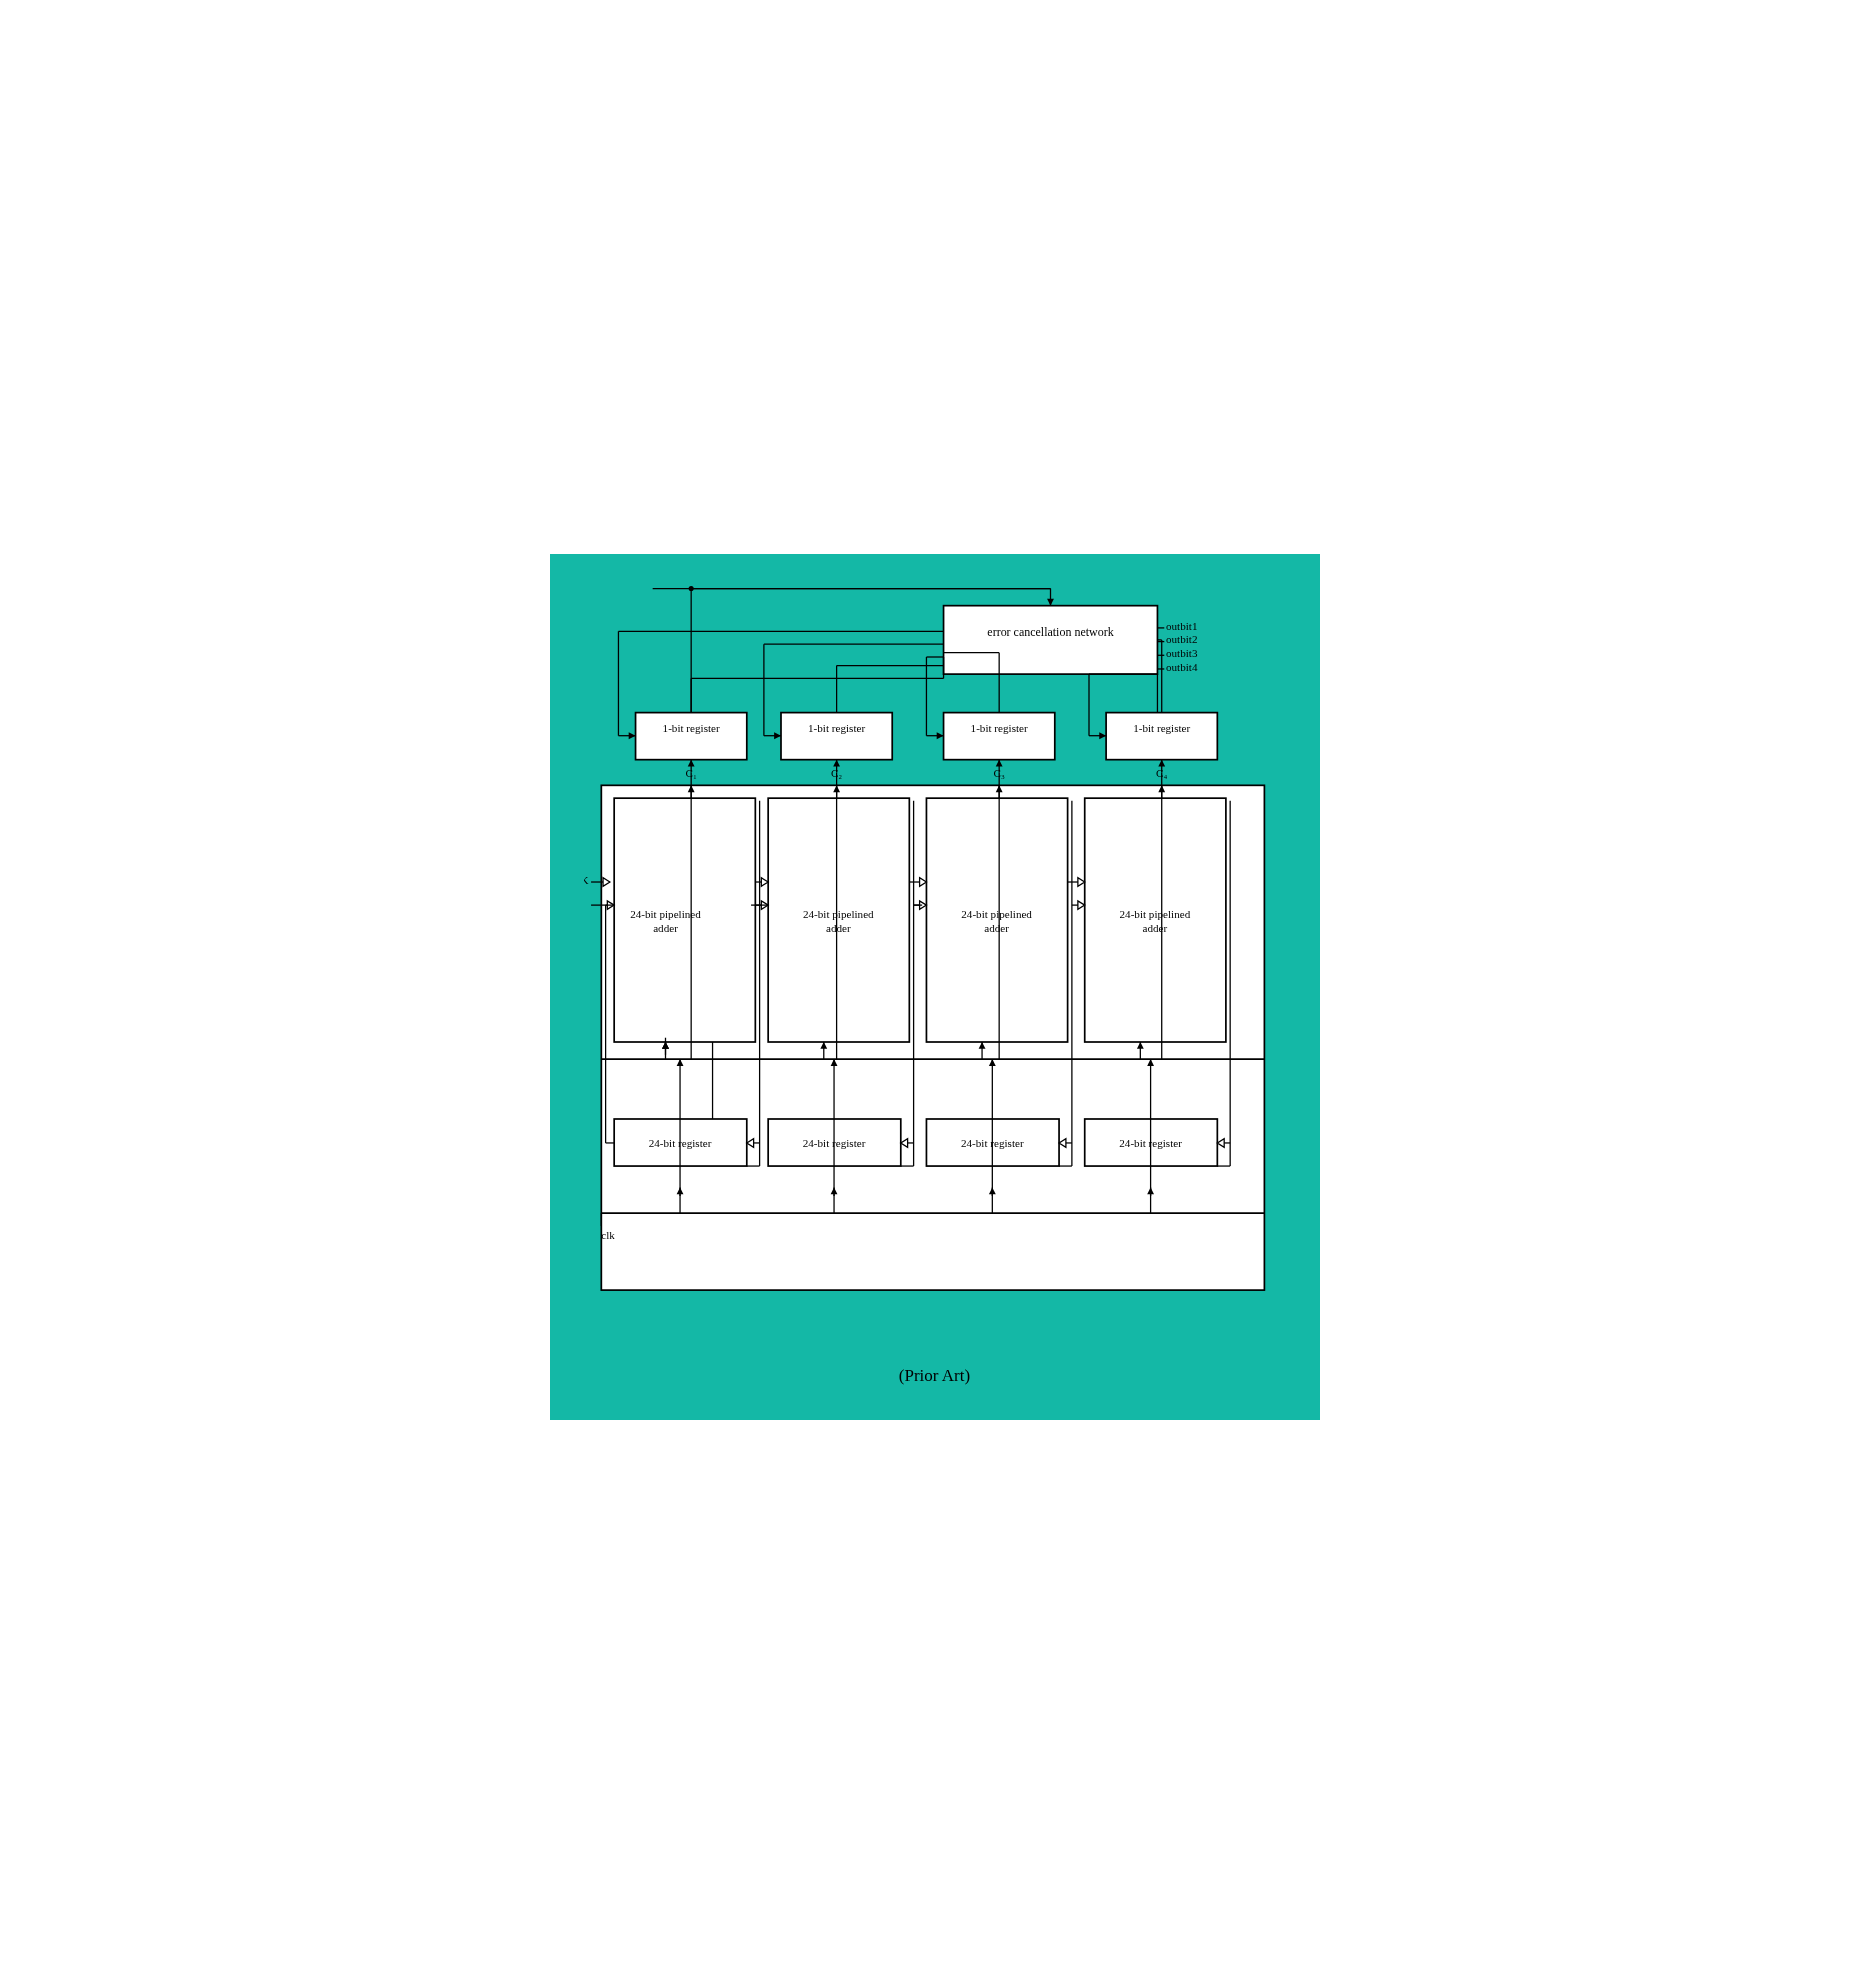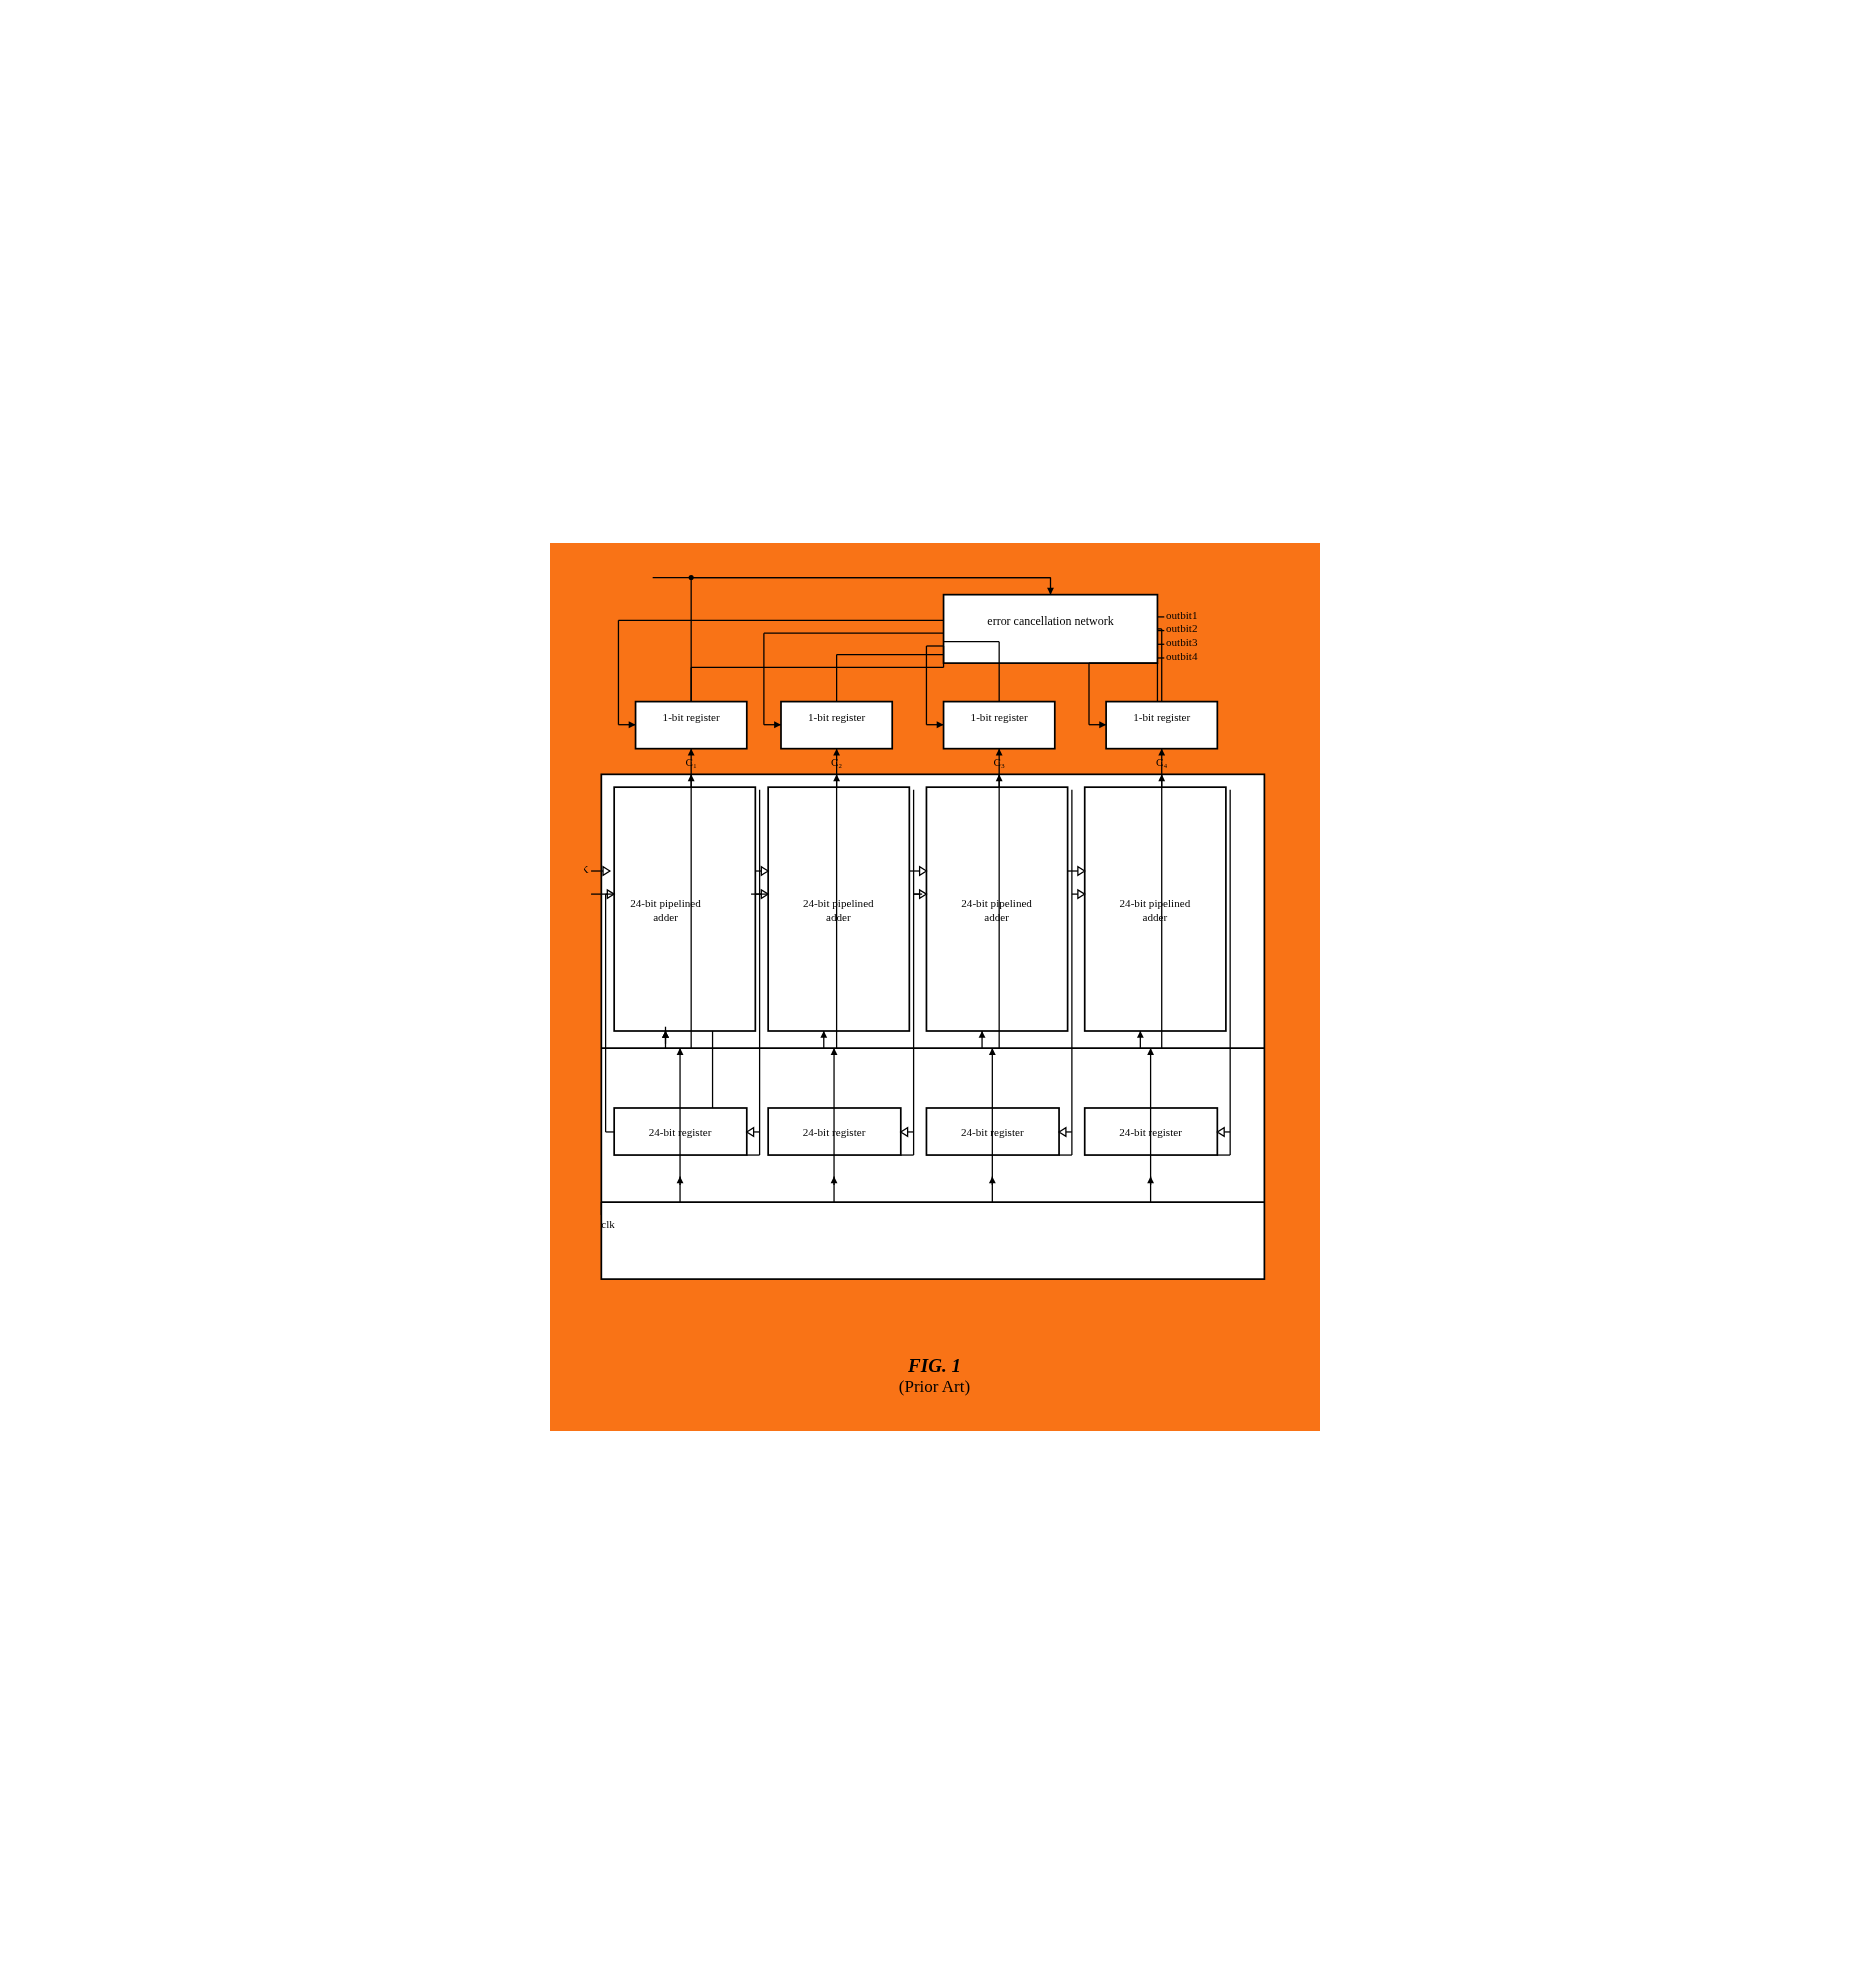--- a/index.html
+++ b/index.html
@@ -7,21 +7,21 @@
       background: #fff;
       font-family: 'Times New Roman', Times, serif;
       display: flex;
       justify-content: center;
       align-items: center;
       min-height: 100vh;
       padding: 17px;
     }
     .page-container {
       width: 770px;
-      background: #f97316;
+      background: #14b8a6;
       padding: 26px 34px 34px 34px;
       position: relative;
     }
     .diagram-area {
       position: relative;
       width: 702px;
       height: 770px;
       margin: 0 auto;
     }
     
@@ -308,17 +308,16 @@
       <polygon points="295,240 291,248 299,248" fill="black"></polygon>
       <line x1="485" y1="560" x2="485" y2="240" stroke="black" stroke-width="1.5"></line>
       <polygon points="485,240 481,248 489,248" fill="black"></polygon>
       <line x1="675" y1="560" x2="675" y2="240" stroke="black" stroke-width="1.5"></line>
       <polygon points="675,240 671,248 679,248" fill="black"></polygon>
 
     </svg>
   </div>
 
   <div class="caption">
-    <div class="caption-title">FIG. 1</div>
     <div class="caption-subtitle">(Prior Art)</div>
   </div>
 </div>
 
 
 </body></html>

